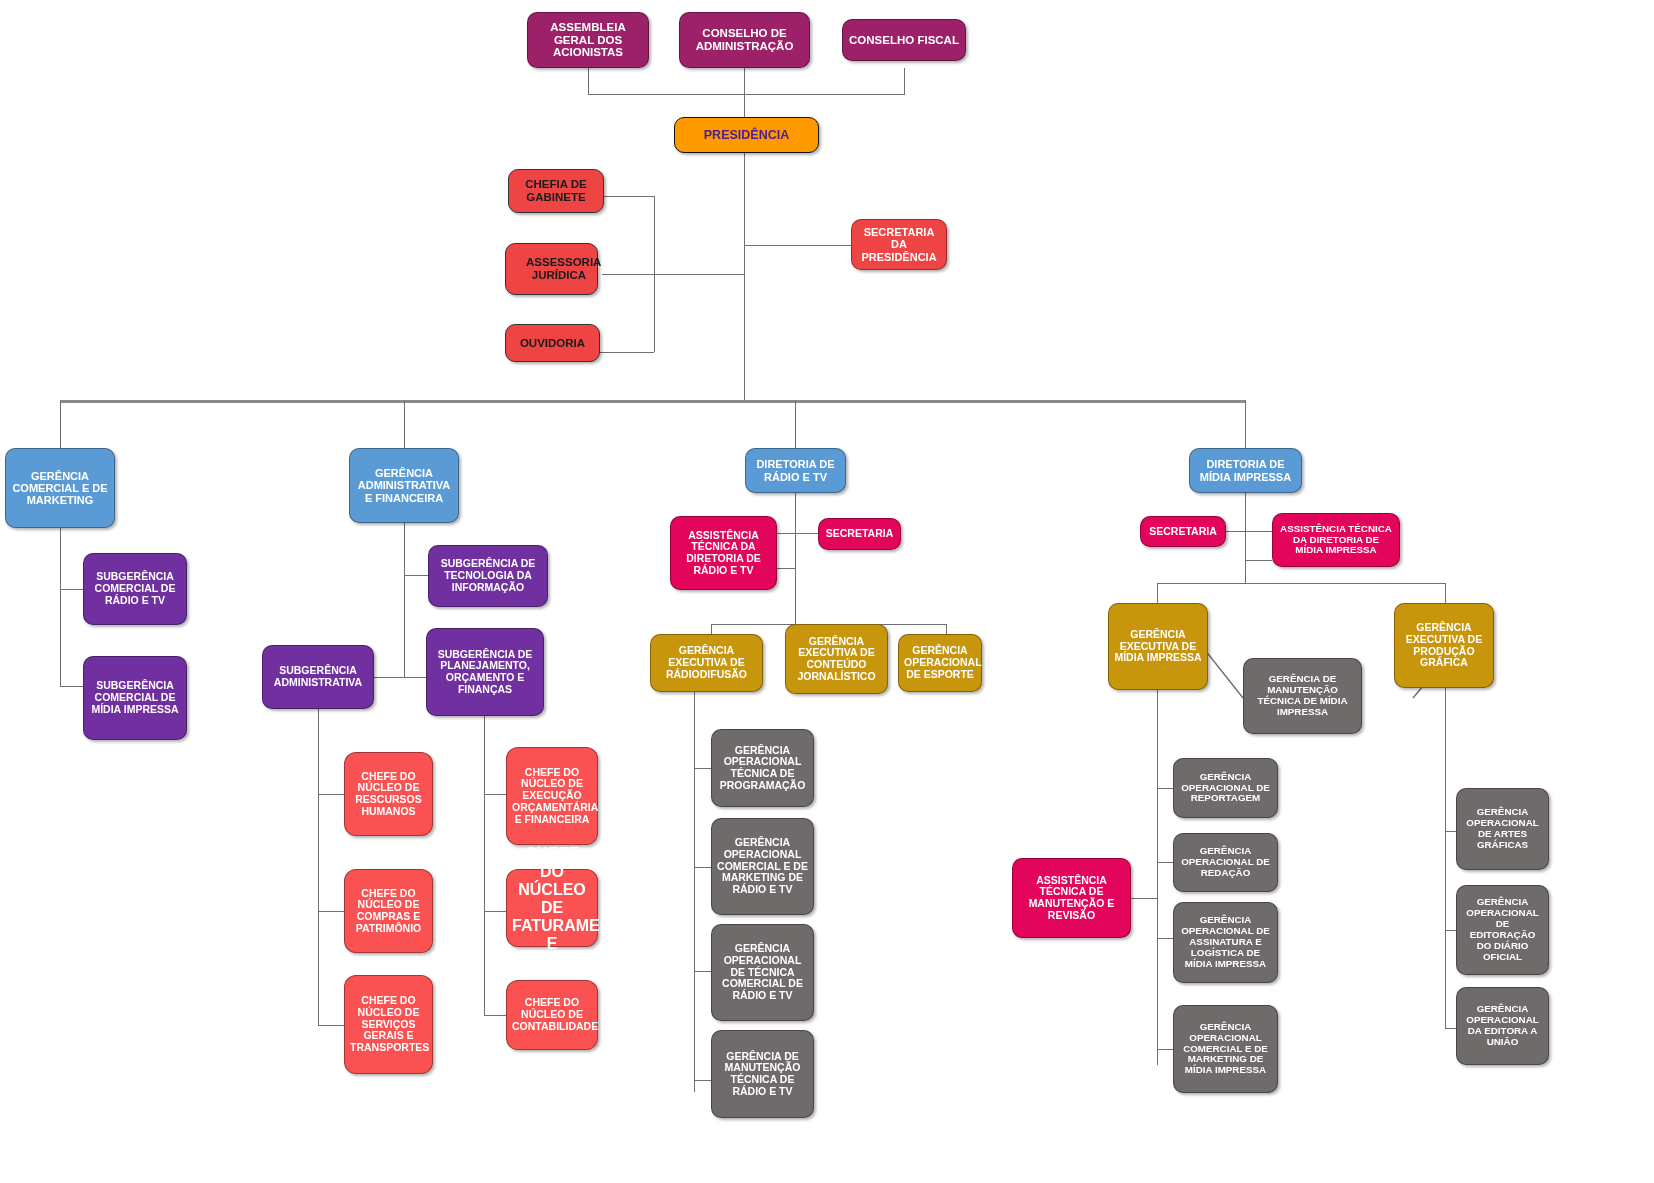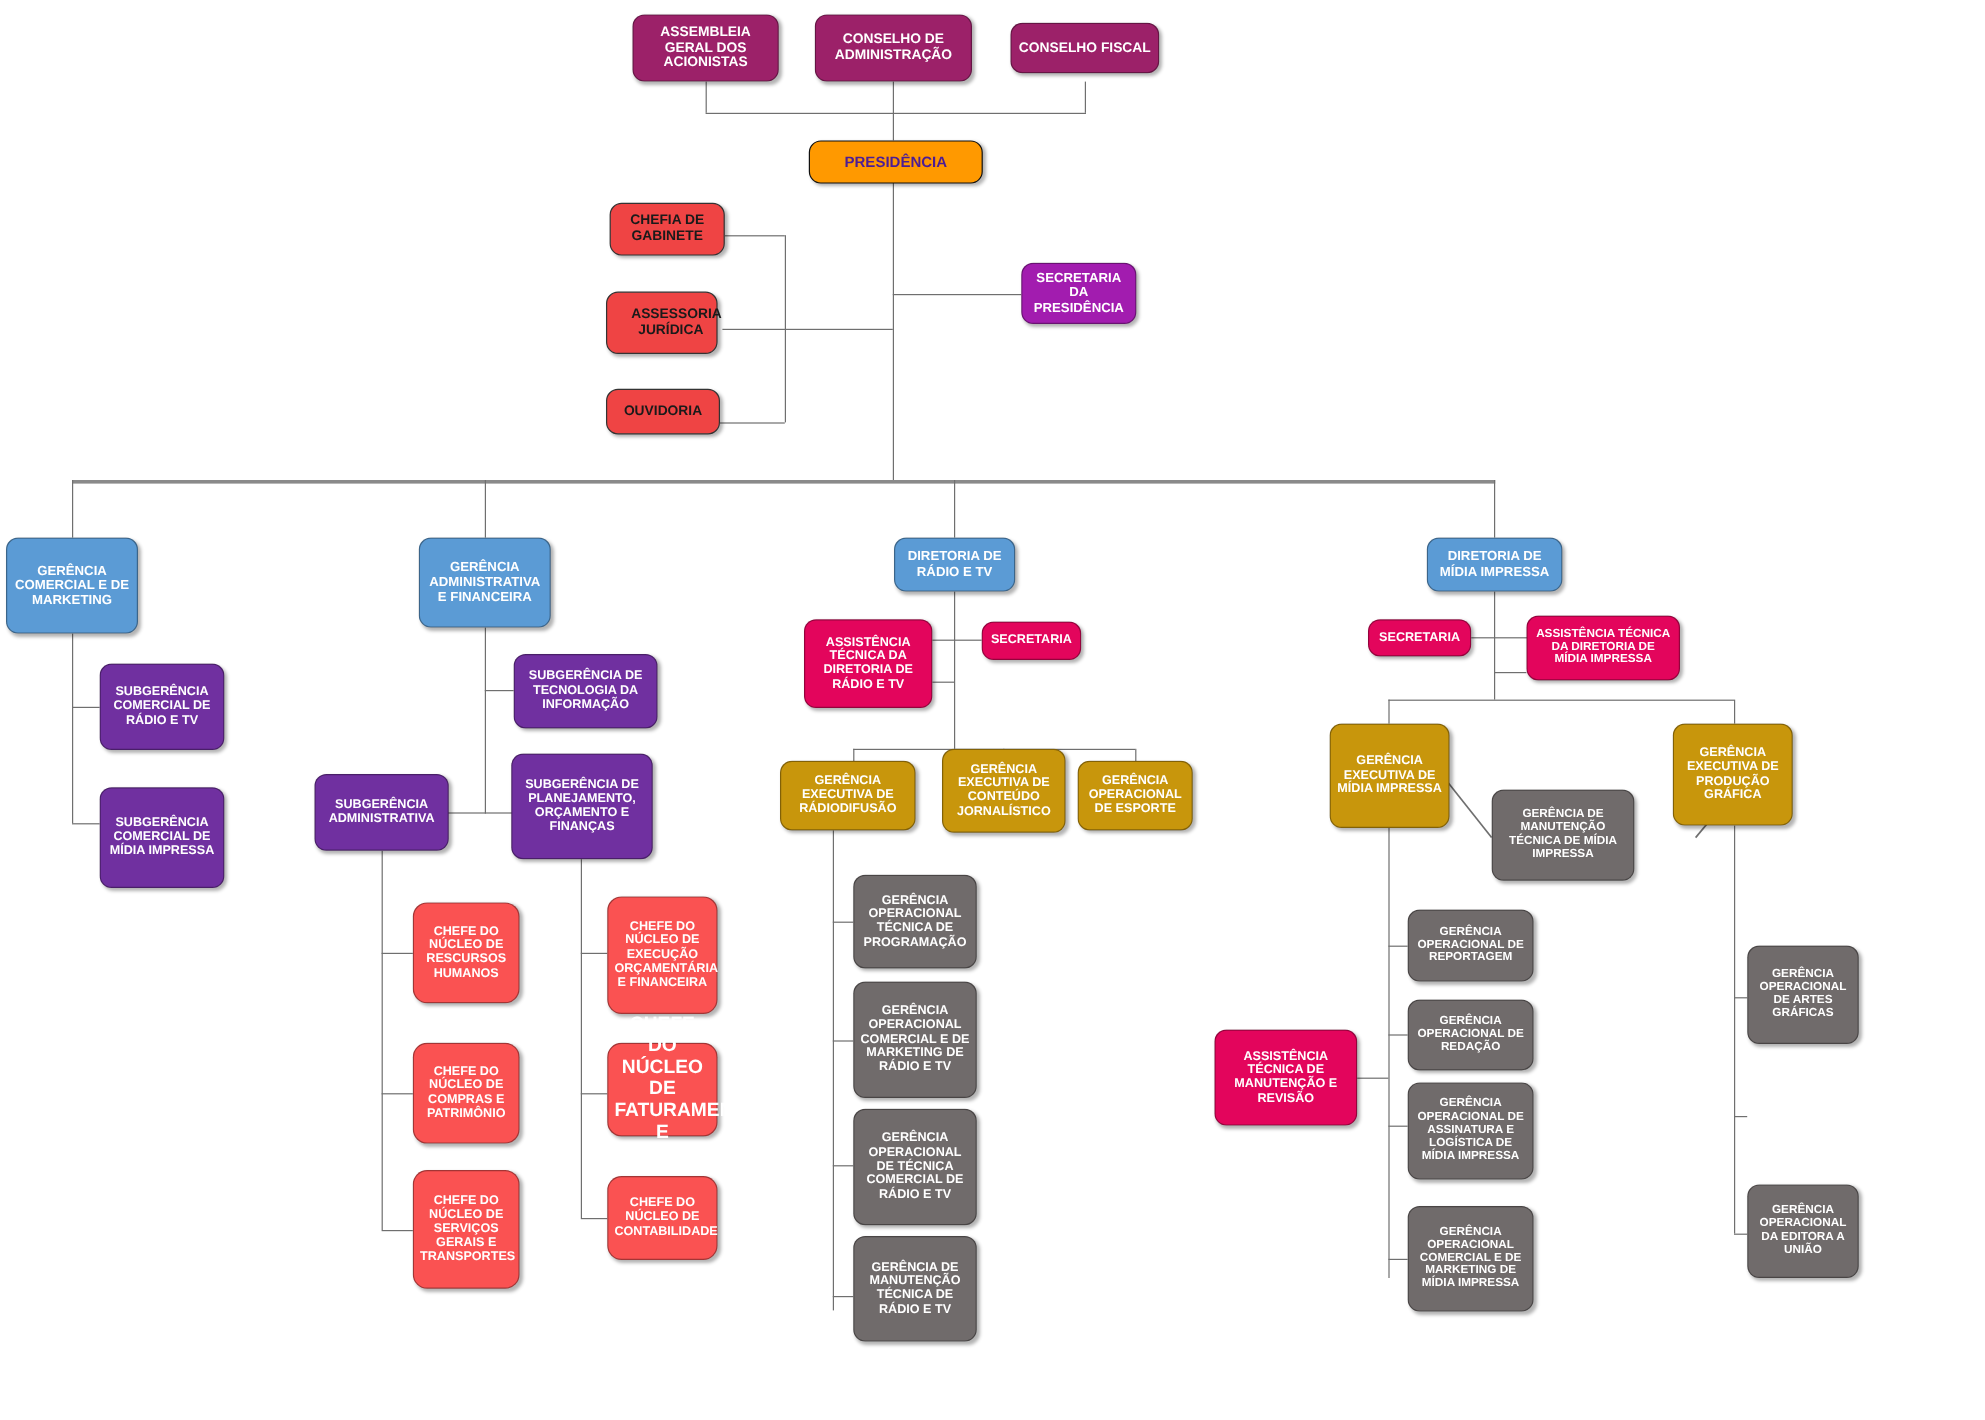--- a/index.html
+++ b/index.html
@@ -18,21 +18,21 @@
     padding:3px 5px;
     border:1px solid rgba(0,0,0,0.35);
     box-shadow:2px 2px 3px rgba(0,0,0,0.30);
     z-index:5;
   }
   .node span{display:block;width:100%;}
 
   .c-purple  {background:#9C2169;}
   .c-orange  {background:#FF9900;color:#4c1d95;border-color:#111;}
   .c-yellow  {background:#ef4444;color:#1a1a1a;border-color:#333;}
-  .c-green   {background:#a21caf;}
+  .c-green   {background:#ef4444;}
   .c-blue    {background:#5B9BD5;}
   .c-violet  {background:#7030A0;}
   .c-red     {background:#FA5252;border-radius:12px;}
   .c-crimson {background:#E3055C;}
   .c-gold    {background:#C8960C;}
   .c-gray    {background:#706B6B;}
 
   .ln{position:absolute;background:#6f6f6f;z-index:1;}
   .ln.h{height:1px;}
   .ln.v{width:1px;}
@@ -201,21 +201,21 @@
   </div>
   <div class="node c-crimson" style="left:818px;top:518px;width:83px;height:32px;font-size:10.5px;">
     <span>SECRETARIA</span>
   </div>
   <div class="node c-gold" style="left:650px;top:634px;width:113px;height:58px;font-size:10.5px;">
     <span>GERÊNCIA EXECUTIVA DE RÁDIODIFUSÃO</span>
   </div>
   <div class="node c-gold" style="left:785px;top:624px;width:103px;height:70px;font-size:10.5px;">
     <span>GERÊNCIA EXECUTIVA DE CONTEÚDO JORNALÍSTICO</span>
   </div>
-  <div class="node c-gold" style="left:898px;top:634px;width:96px;height:58px;font-size:10.5px;justify-content:flex-end;">
+  <div class="node c-gold" style="left:898px;top:634px;width:84px;height:58px;font-size:10.5px;justify-content:flex-end;">
     <span>GERÊNCIA OPERACIONAL DE ESPORTE</span>
   </div>
   <div class="node c-gray" style="left:711px;top:729px;width:103px;height:78px;font-size:10.5px;">
     <span>GERÊNCIA OPERACIONAL TÉCNICA DE PROGRAMAÇÃO</span>
   </div>
   <div class="node c-gray" style="left:711px;top:818px;width:103px;height:97px;font-size:10.5px;">
     <span>GERÊNCIA OPERACIONAL COMERCIAL E DE MARKETING DE RÁDIO E TV</span>
   </div>
   <div class="node c-gray" style="left:711px;top:924px;width:103px;height:97px;font-size:10.5px;">
     <span>GERÊNCIA OPERACIONAL DE TÉCNICA COMERCIAL DE RÁDIO E TV</span>
@@ -253,17 +253,20 @@
   </div>
   <div class="node c-gray" style="left:1173px;top:902px;width:105px;height:81px;font-size:9.8px;">
     <span>GERÊNCIA OPERACIONAL DE ASSINATURA E LOGÍSTICA DE MÍDIA IMPRESSA</span>
   </div>
   <div class="node c-gray" style="left:1173px;top:1005px;width:105px;height:88px;font-size:9.8px;">
     <span>GERÊNCIA OPERACIONAL COMERCIAL E DE MARKETING DE MÍDIA IMPRESSA</span>
   </div>
   <div class="node c-gray" style="left:1456px;top:788px;width:93px;height:82px;font-size:9.8px;">
     <span>GERÊNCIA OPERACIONAL DE ARTES GRÁFICAS</span>
   </div>
+  <div class="node c-gray" style="left:1456px;top:885px;width:93px;height:90px;font-size:9.8px;">
+    <span>GERÊNCIA OPERACIONAL DE EDITORAÇÃO DO DIÁRIO OFICIAL</span>
+  </div>
   <div class="node c-gray" style="left:1456px;top:987px;width:93px;height:78px;font-size:9.8px;">
     <span>GERÊNCIA OPERACIONAL DA EDITORA A UNIÃO</span>
   </div>
 
 </div>
 
 </body></html>

